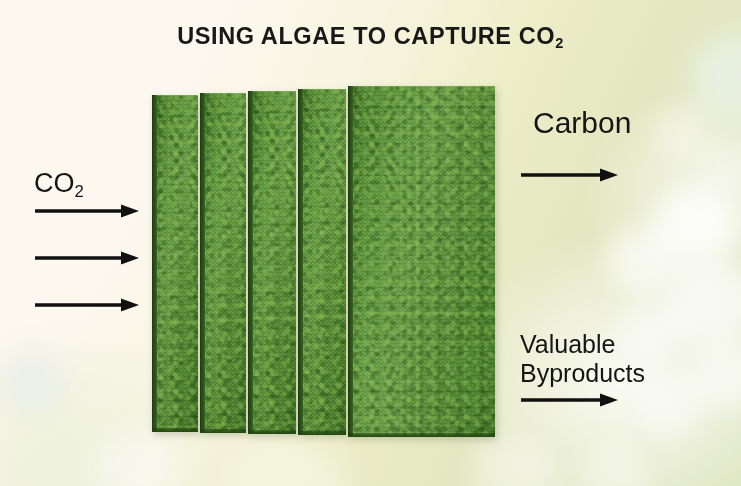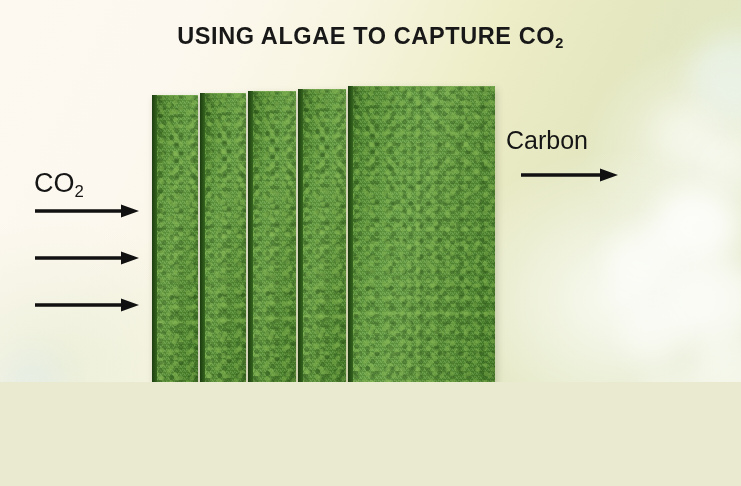--- a/index.html
+++ b/index.html
@@ -7,21 +7,21 @@
   body {
     font-family: "Liberation Sans", sans-serif;
     overflow:hidden;
     position:relative;
     background:#e9ead0;
   }
 
   
   #scene {
     position:absolute; inset:0;
-    width:741px; height:382px;
+    width:741px; height:486px;
     overflow:hidden;
   }
   .bg-base {
     position:absolute; inset:0;
     background:
       radial-gradient(ellipse 300px 240px at 84% 78%, rgba(255,255,255,0.80) 0%, rgba(255,255,255,0) 62%),
       radial-gradient(ellipse 200px 170px at 96% 40%, rgba(255,255,255,0.60) 0%, rgba(255,255,255,0) 65%),
       radial-gradient(ellipse 260px 220px at 8% 96%, rgba(233,238,214,0.85) 0%, rgba(233,238,214,0) 68%),
       linear-gradient(115deg,
         #fdf8f0 0%,
@@ -127,21 +127,21 @@
   
   .lbl {
     position:absolute;
     color:#151515;
     z-index:6;
     line-height:1.14;
     white-space:nowrap;
   }
   #lbl-co2 { left:34px; top:168px; font-size:27px; }
   #lbl-co2 sub { font-size:0.62em; vertical-align:baseline; position:relative; top:5px; }
-  #lbl-carbon   { left:506px; top:106px; font-size:25px;margin-top:20px; }
+  #lbl-carbon   { left:533px; top:106px; font-size:30px; }
   #lbl-valuable { left:520px; top:330px; font-size:25px; }
 
   .arrow { position:absolute; z-index:6; }
   .arrow svg { display:block; }
   #arrow-in-1 { left:35px;  top:203px; }
   #arrow-in-2 { left:35px;  top:250px; }
   #arrow-in-3 { left:35px;  top:297px; }
   #arrow-out-carbon   { left:521px; top:167px; }
   #arrow-out-products { left:521px; top:392px; }
 </style>
@@ -228,20 +228,22 @@
   <div class="lbl" id="lbl-carbon">
     <div>Carbon</div>
   </div>
   <div class="arrow" id="arrow-out-carbon">
     <svg width="97" height="16" viewBox="0 0 97 16">
       <path d="M0 6.2 H79 V1.4 L97 8 L79 14.6 V9.8 H0 Z" fill="#111111"></path>
     </svg>
   </div>
 
   <div class="lbl" id="lbl-valuable">
+    <div>Valuable</div>
+    <div>Byproducts</div>
   </div>
   <div class="arrow" id="arrow-out-products">
     <svg width="97" height="16" viewBox="0 0 97 16">
       <path d="M0 6.2 H79 V1.4 L97 8 L79 14.6 V9.8 H0 Z" fill="#111111"></path>
     </svg>
   </div>
 
 </div>
 
 </body></html>

